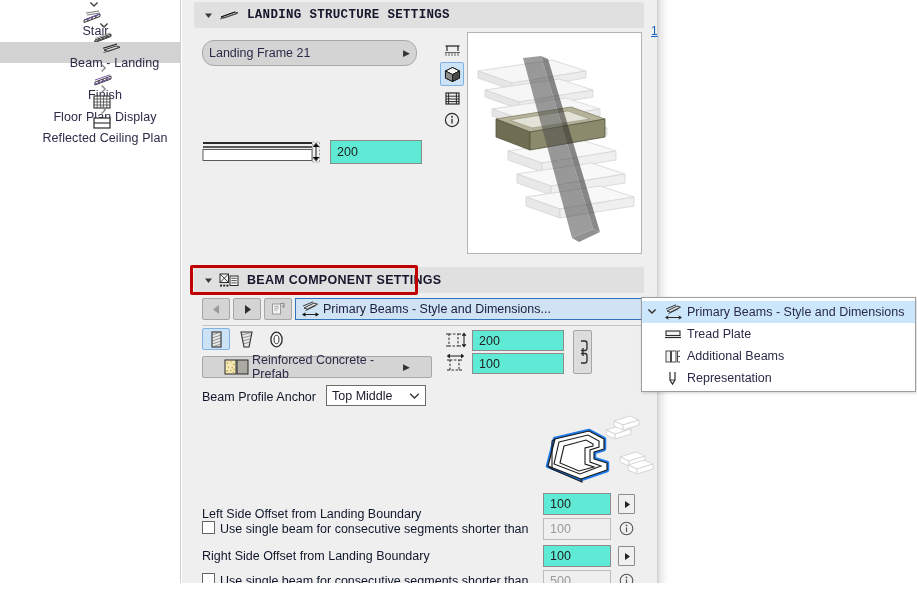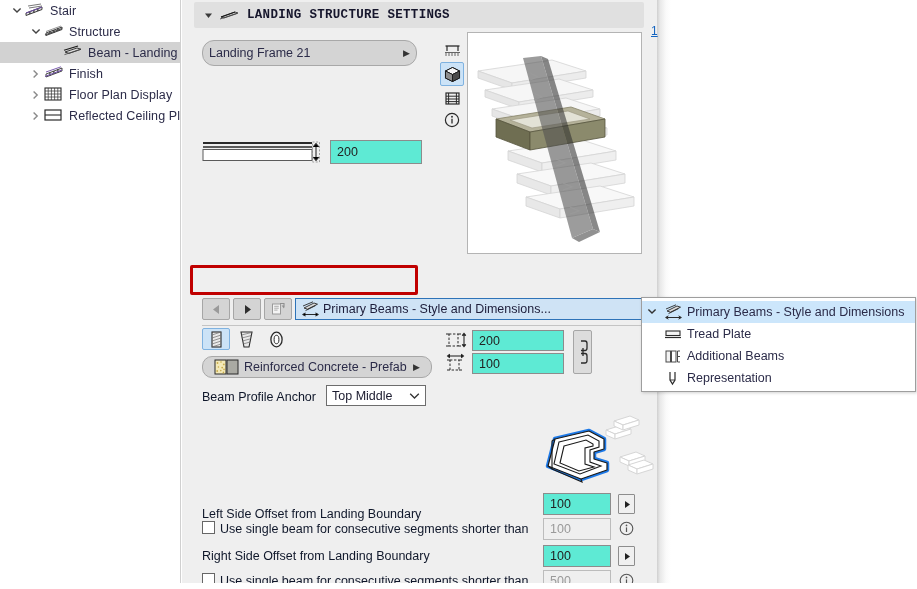--- a/index.html
+++ b/index.html
@@ -22,20 +22,21 @@
     overflow: hidden;
   }
   .tree-row {
     position: relative;
     height: 21px;
     display: flex;
     align-items: center;
     white-space: nowrap;
     font-size: 12.5px;
     color: #2b2b48;
+    flex-direction: column;
   }
   .tree-row.selected { background: #d2d2d2; }
   .tw { display:inline-block; width:17px; min-width:17px; text-align:center;
         color:#555; font-size:10px; line-height:1; }
   .tw svg { display:block; margin:0 auto; }
   .ticon { display:inline-block; width:22px; min-width:22px; height:18px; position:relative; }
   .ticon svg { display:block; }
   .tlabel { padding-left:3px; letter-spacing:0.1px; }
 
   
@@ -146,22 +147,22 @@
   .shapebtn {
     position: absolute; width: 28px; height: 22px;
     display: flex; align-items: center; justify-content: center;
     border-radius: 2px;
   }
   .shapebtn.active { background:#cce3f7; border:1px solid #7fb2e0; }
 
   
   #mat-combo {
     position: absolute; left: 20px; top: 356px; width: 230px; height: 22px;
-    background:#d4d4d4; border:1px solid #a8a8a8; border-radius:10px;
-    display:flex; align-items:center; padding:0 11px;
+    background:#d4d4d4; border:1px solid #a8a8a8; border-radius:2px;
+    display:flex; align-items:center; padding:0 21px;
     font-size:12.5px; color:#2b2b48;
   }
   #mat-combo .arrow-r { margin-left:auto; font-size:9px; color:#333; }
 
   
   #link-btn {
     position:absolute; left:391px; top:330px; width:19px; height:44px;
     background:#dcdcdc; border:1px solid #a6a6a6; border-radius:2px;
     display:flex; align-items:center; justify-content:center;
   }
@@ -478,20 +479,41 @@
         </g>
         <g stroke="#8a8a8a" stroke-width="0.8" stroke-dasharray="2,1.6" fill="none">
           <rect x="110.5" y="4" width="7" height="20"></rect>
         </g>
       </svg>
     </div>
     <div class="numfield" style="left:148px; top:140px; width:92px; height:24px;">
       <span>200</span>
     </div>
 
+    <div class="section-header" style="top:267px;">
+      <span class="sec-tri">
+        <svg width="11" height="11" viewBox="0 0 11 11">
+            <polygon points="2,3.5 9,3.5 5.5,8" fill="#3a3a3a"></polygon>
+          </svg>
+      </span>
+      <span class="sec-icon">
+        <svg width="20" height="17" viewBox="0 0 20 17">
+          <rect x="1" y="2" width="8.5" height="8.5" fill="#f2f2f2" stroke="#2a2a2a" stroke-width="1"></rect>
+          <path d="M1 2 L9.5 10.5 M9.5 2 L1 10.5" stroke="#2a2a2a" stroke-width="0.9"></path>
+          <rect x="11" y="4" width="8" height="9.5" fill="#fafafa" stroke="#2a2a2a" stroke-width="1"></rect>
+          <path d="M12.3 6.3 L17.7 6.3 M12.3 8.6 L17.7 8.6 M12.3 10.9 L17.7 10.9" stroke="#2a2a2a" stroke-width="0.8"></path>
+          <g fill="#2a2a2a">
+              <rect x="1" y="12.6" width="2" height="2"></rect>
+              <rect x="4.2" y="12.6" width="2" height="2"></rect>
+              <rect x="7.4" y="12.6" width="2" height="2"></rect>
+            </g>
+        </svg>
+      </span>
+      <span class="sec-title">BEAM COMPONENT SETTINGS</span>
+    </div>
 
     <div class="navbtn" style="left:20px; top:298px;">
       <svg width="9" height="11" viewBox="0 0 9 11">
           <polygon points="7,1 7,10 1,5.5" fill="#9a9a9a"></polygon>
         </svg>
     </div>
     <div class="navbtn" style="left:51px; top:298px;">
       <svg width="9" height="11" viewBox="0 0 9 11">
           <polygon points="2,1 2,10 8,5.5" fill="#2f2f2f"></polygon>
         </svg>

